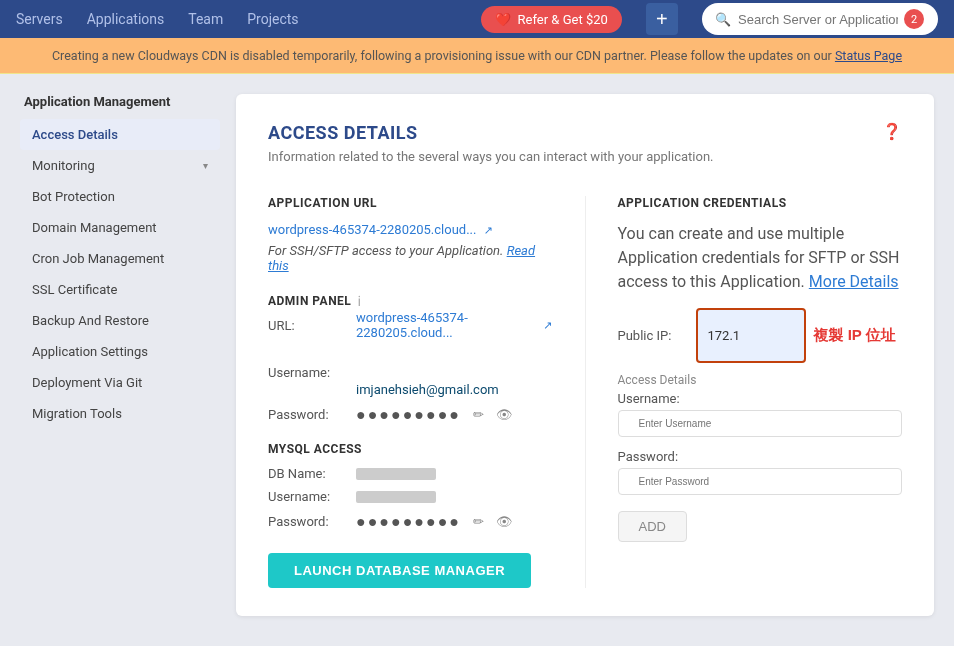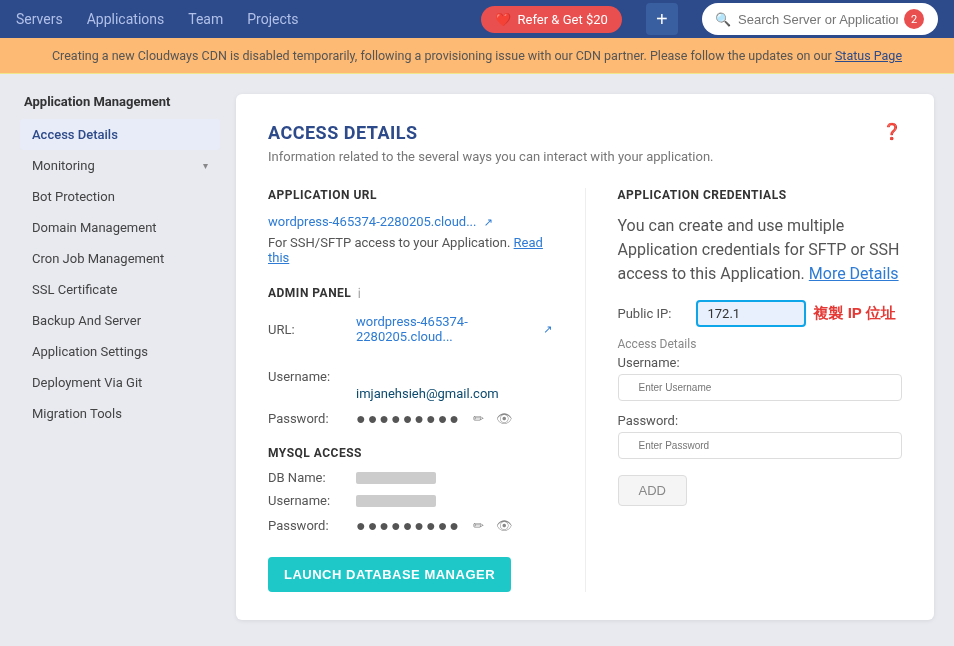--- a/index.html
+++ b/index.html
@@ -25,21 +25,21 @@
     
     .sidebar { width: 200px; flex-shrink: 0; }
     .sidebar-title { font-weight: 700; font-size: 13px; color: #333; margin-bottom: 10px; padding: 0 4px; }
     .sidebar-item { padding: 8px 12px; font-size: 13px; color: #444; cursor: pointer; border-radius: 4px; display: flex; align-items: center; justify-content: space-between; }
     .sidebar-item.active { background: #e8ecf8; color: #2d4a8a; font-weight: 500; }
     .sidebar-item .chevron { font-size: 10px; color: #888; }
 
     
     .content { flex: 1; background: #fff; border-radius: 6px; padding: 28px 32px; box-shadow: 0 1px 4px rgba(0,0,0,0.08); }
     .content-title { font-size: 18px; font-weight: 700; color: #2d4a8a; letter-spacing: 0.5px; margin-bottom: 6px; }
-    .content-subtitle { font-size: 13px; color: #777; margin-bottom: 24px; text-align: right; }
+    .content-subtitle { font-size: 13px; color: #777; margin-bottom: 32px; text-align: right; }
 
     .two-col { display: flex; gap: 32px; }
     .col-left { flex: 1; }
     .col-right { flex: 1; border-left: 1px solid #eee; padding-left: 32px; }
 
     .section-title { font-size: 12px; font-weight: 700; color: #333; letter-spacing: 0.5px; margin-bottom: 12px; text-transform: uppercase; }
     .app-url-link { color: #2d7bd4; text-decoration: none; }
     .ext-icon { color: #2d7bd4; font-size: 11px; margin-left: 4px; }
     .read-this { color: #2d7bd4; text-decoration: underline; cursor: pointer; }
 
@@ -48,38 +48,38 @@
     .field-value { font-size: 13px; color: #0c4a6e; margin-top: 34px; }
     .field-link { color: #2d7bd4; }
     .field-dots { font-size: 16px; letter-spacing: 2px; color: #555; }
     .icon-btn { color: #888; cursor: pointer; font-size: 13px; margin-left: 4px; }
 
     .section-divider { margin: 18px 0 12px 0; }
 
     .mysql-title { font-size: 12px; font-weight: 700; color: #333; letter-spacing: 0.5px; margin-bottom: 10px; text-transform: uppercase; }
     .blurred-block { display: inline-block; width: 80px; height: 12px; background: #ccc; border-radius: 2px; vertical-align: middle; }
 
-    .launch-btn { background: #1ec8c8; color: #fff; border: none; padding: 10px 16px; border-radius: 4px; font-size: 13px; font-weight: 600; cursor: pointer; letter-spacing: 0.5px; margin-top: 14px; }
+    .launch-btn { background: #1ec8c8; color: #fff; border: none; padding: 10px 26px; border-radius: 4px; font-size: 13px; font-weight: 600; cursor: pointer; letter-spacing: 0.5px; margin-top: 14px; }
 
     
     .cred-desc { font-size: 16px; color: #555; margin-bottom: 14px; line-height: 1.5; }
     .cred-desc a { color: #2d7bd4; }
 
     .public-ip-row { display: flex; align-items: center; gap: 8px; margin-bottom: 10px; }
     .public-ip-label { font-size: 13px; color: #555; min-width: 70px; }
-    .public-ip-box { background: #e8f0fe; border: 2px solid #0ea5e9; border-radius: 4px; padding: 4px 10px; font-size: 13px; color: #333; min-width: 110px; }
+    .public-ip-box { background: #e8f0fe; border: 2px solid #c2410c; border-radius: 4px; padding: 18px 10px; font-size: 13px; color: #333; min-width: 110px; }
     .copy-ip-label { color: #e53935; font-size: 15px; font-weight: 700; font-family: sans-serif; }
 
     .cred-input { width: 100%; border: 1px solid #ddd; border-radius: 4px; padding: 7px 20px; font-size: 10px; color: #aaa; outline: none; margin-bottom: 6px; }
 
     .add-btn { background: #f5f5f5; color: #888; border: 1px solid #ddd; border-radius: 4px; padding: 7px 20px; font-size: 13px; cursor: pointer; }
 
     .help-icon { color: #aaa; font-size: 14px; margin-left: 6px; cursor: pointer; }
 
-    .admin-section-title { display: flex; align-items: center; margin-bottom: 12px; }
+    .admin-section-title { display: flex; align-items: center; margin-bottom: 0; }
 
     .content-header-row { display: flex; justify-content: space-between; align-items: flex-start; }
     .help-circle { color: #aaa; font-size: 16px; cursor: pointer; }
   </style>
 </head>
 <body>
 
 <nav class="navbar">
   <span class="nav-link">Servers</span>
   <span class="nav-link">Applications</span>
@@ -120,21 +120,21 @@
     <div class="sidebar-item">
       <span>Domain Management</span>
     </div>
     <div class="sidebar-item">
       <span>Cron Job Management</span>
     </div>
     <div class="sidebar-item">
       <span>SSL Certificate</span>
     </div>
     <div class="sidebar-item">
-      <span>Backup And Server</span>
+      <span>Backup And Restore</span>
     </div>
     <div class="sidebar-item">
       <span>Application Settings</span>
     </div>
     <div class="sidebar-item">
       <span>Deployment Via Git</span>
     </div>
     <div class="sidebar-item">
       <span>Migration Tools</span>
     </div>
@@ -152,21 +152,21 @@
     <div class="two-col">
 
       <div class="col-left">
 
         
         <div class="section-title">APPLICATION URL</div>
         <div style="margin-bottom:6px;">
           <a class="app-url-link">wordpress-465374-2280205.cloud...</a>
           <span class="ext-icon">↗</span>
         </div>
-        <div style="margin-bottom:18px; font-size:13px; color:#555;">
+        <div style="margin-bottom:18px; font-size:13px; color:#555;font-style:italic;">
           <span>For SSH/SFTP access to your Application.</span>
           <span class="read-this">Read this</span>
         </div>
 
         
         <div class="admin-section-title">
           <span class="section-title" style="margin-bottom:0;">ADMIN PANEL</span>
           <span class="help-icon">ℹ</span>
         </div>
         <div class="field-row">

